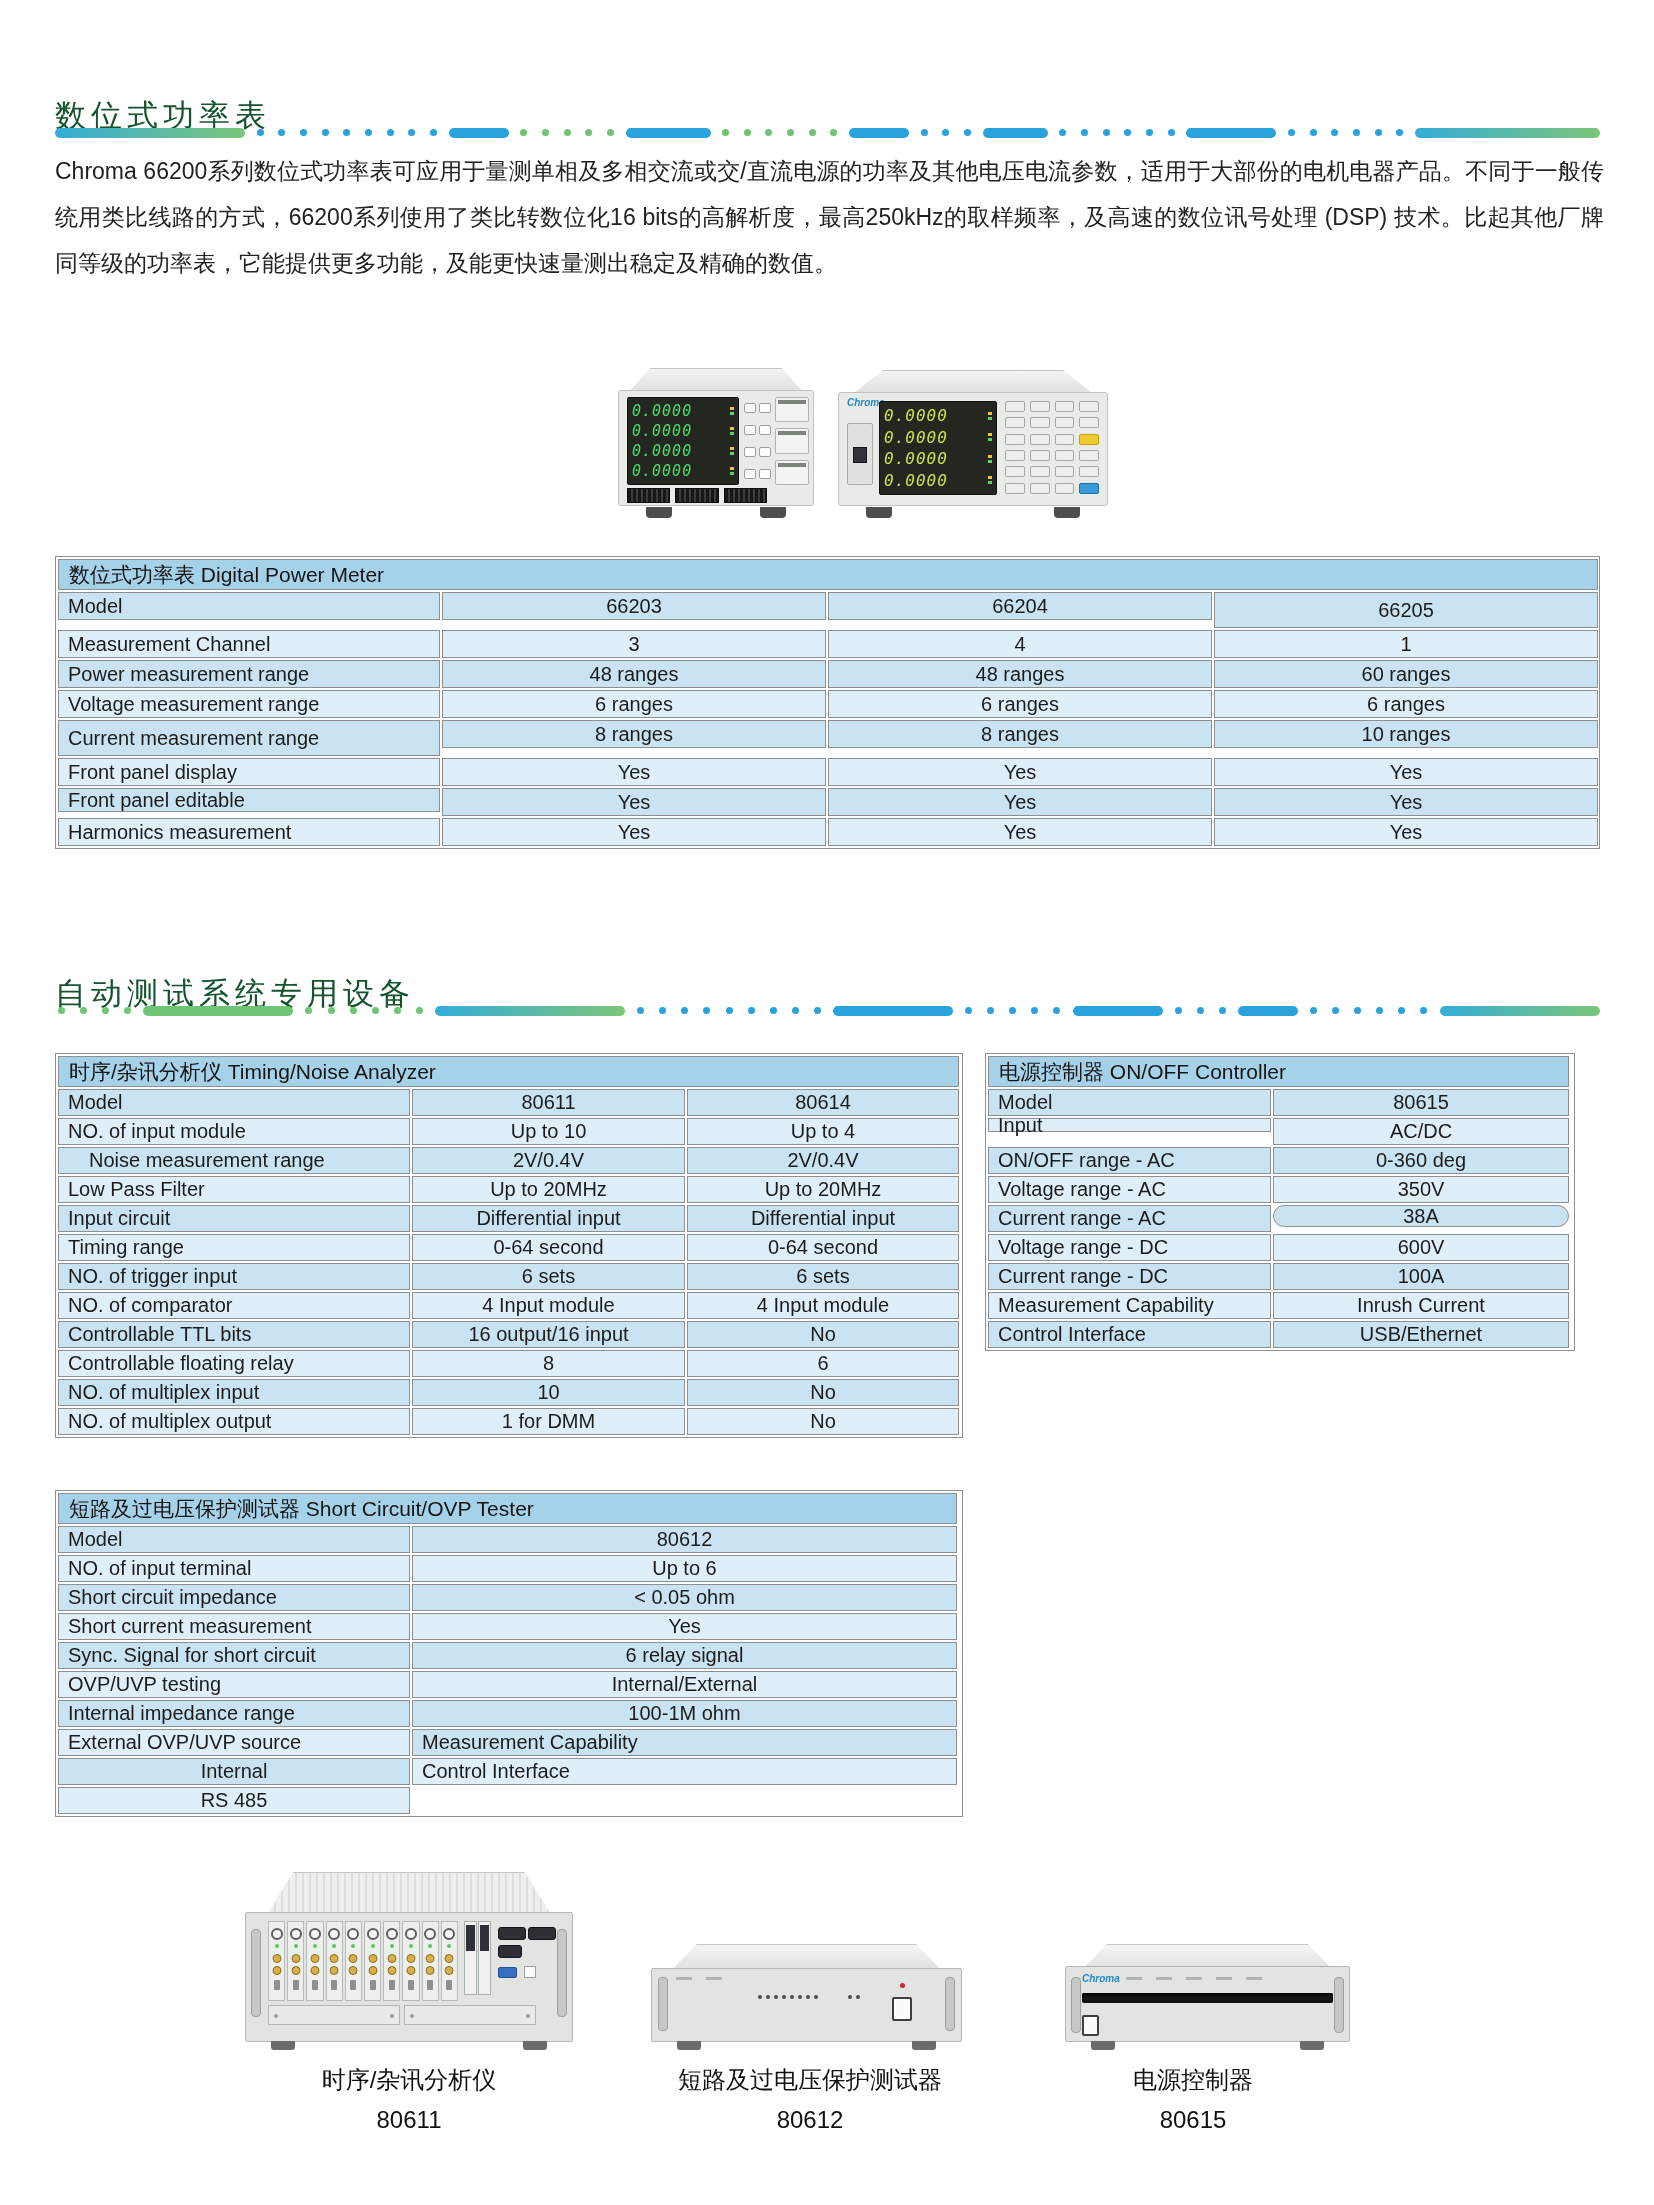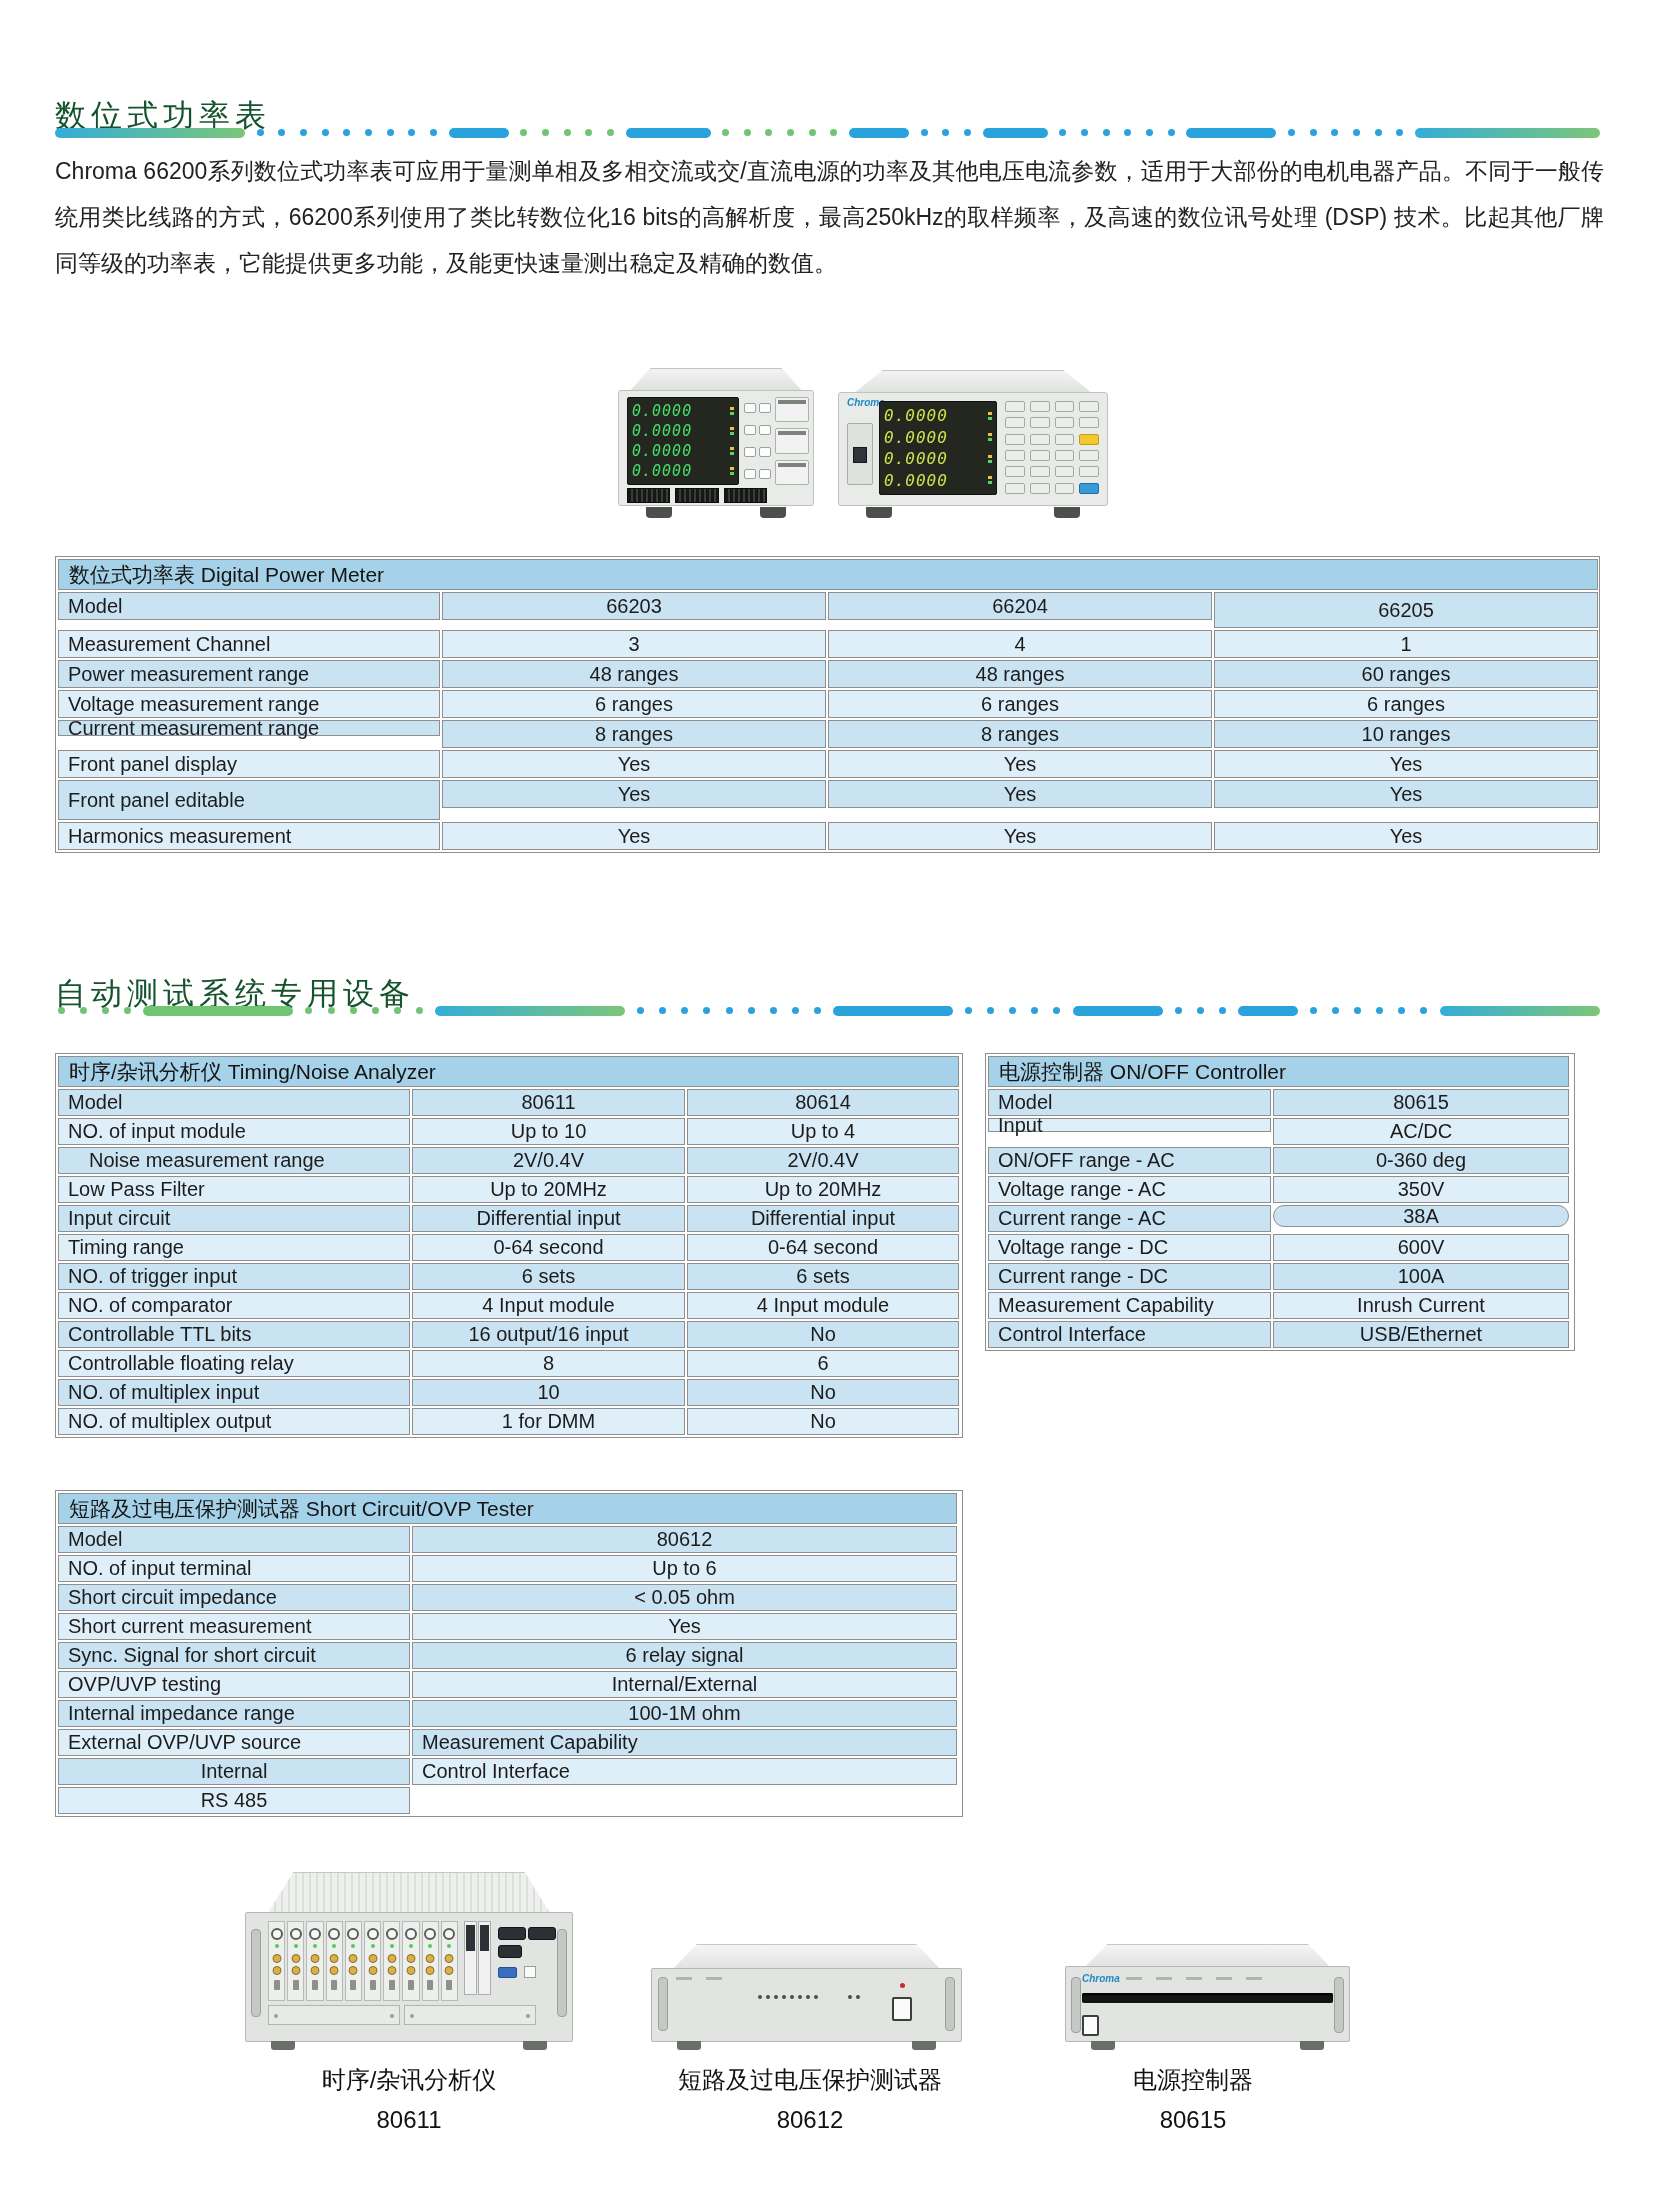--- a/index.html
+++ b/index.html
@@ -303,29 +303,29 @@
       <div class="cv rb" style="height: 28px;">4</div>
       <div class="cv rb" style="height: 28px;">1</div>
       <div class="cl ra" style="height: 28px;">Power measurement range</div>
       <div class="cv ra" style="height: 28px;">48 ranges</div>
       <div class="cv ra" style="height: 28px;">48 ranges</div>
       <div class="cv ra" style="height: 28px;">60 ranges</div>
       <div class="cl rb" style="height: 28px;">Voltage measurement range</div>
       <div class="cv rb" style="height: 28px;">6 ranges</div>
       <div class="cv rb" style="height: 28px;">6 ranges</div>
       <div class="cv rb" style="height: 28px;">6 ranges</div>
-      <div class="cl ra" style="height: 16px;">Current measurement range</div>
+      <div class="cl ra" style="height: 36px;">Current measurement range</div>
       <div class="cv ra" style="height: 28px;">8 ranges</div>
       <div class="cv ra" style="height: 28px;">8 ranges</div>
       <div class="cv ra" style="height: 28px;">10 ranges</div>
       <div class="cl rb" style="height: 28px;">Front panel display</div>
       <div class="cv rb" style="height: 28px;">Yes</div>
       <div class="cv rb" style="height: 28px;">Yes</div>
       <div class="cv rb" style="height: 28px;">Yes</div>
-      <div class="cl ra" style="height: 40px;">Front panel editable</div>
+      <div class="cl ra" style="height: 24px;">Front panel editable</div>
       <div class="cv ra" style="height: 28px;">Yes</div>
       <div class="cv ra" style="height: 28px;">Yes</div>
       <div class="cv ra" style="height: 28px;">Yes</div>
       <div class="cl rb" style="height: 28px;">Harmonics measurement</div>
       <div class="cv rb" style="height: 28px;">Yes</div>
       <div class="cv rb" style="height: 28px;">Yes</div>
       <div class="cv rb" style="height: 28px;">Yes</div>
     </div>
 
 

